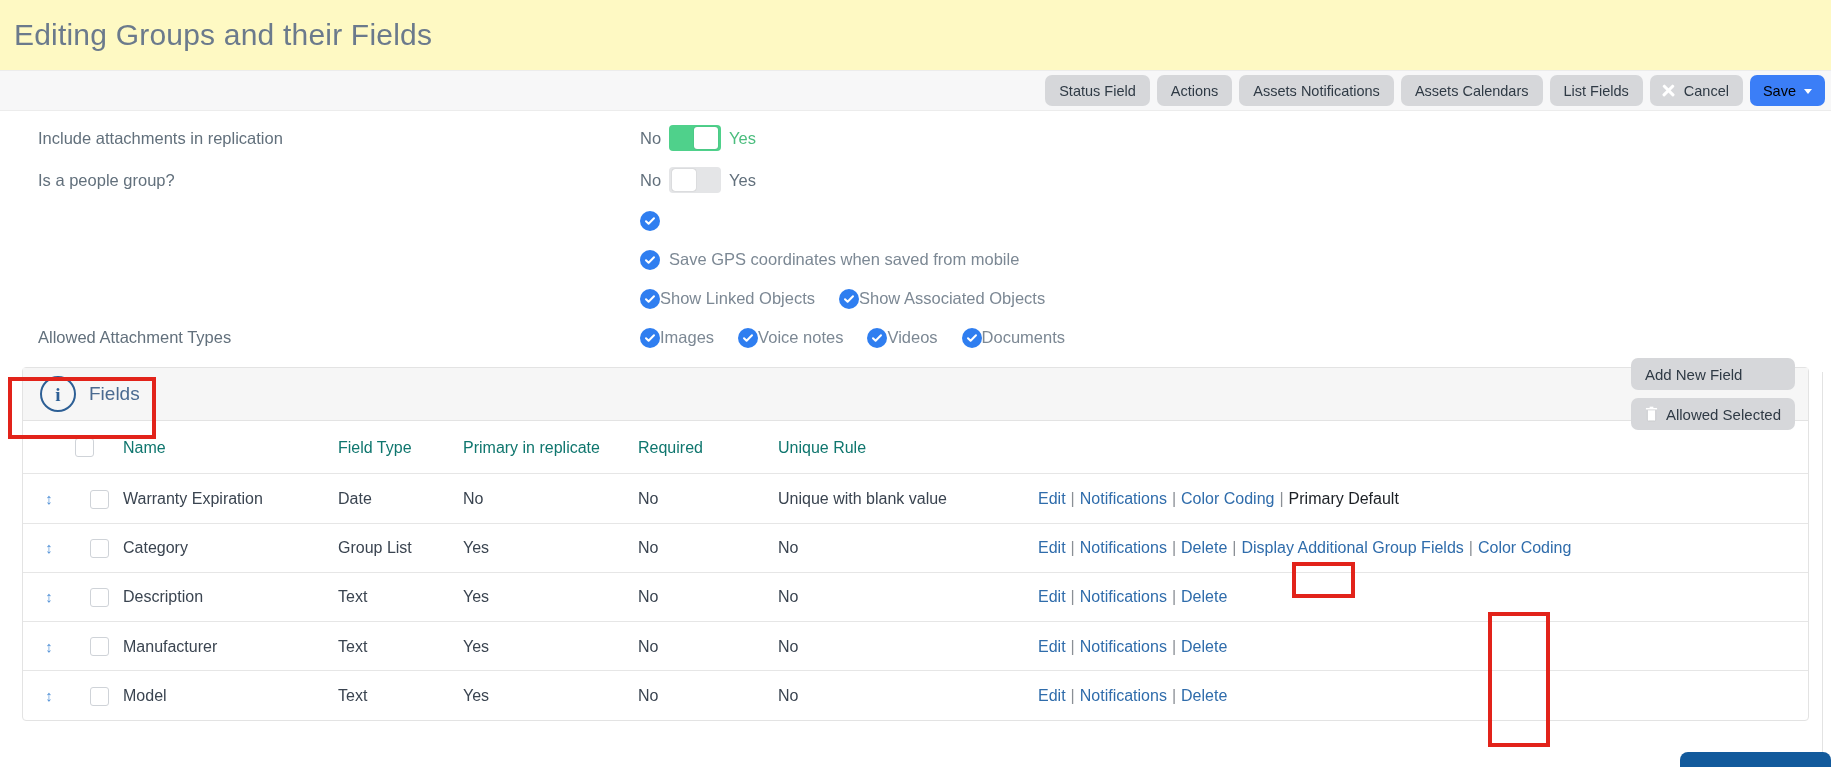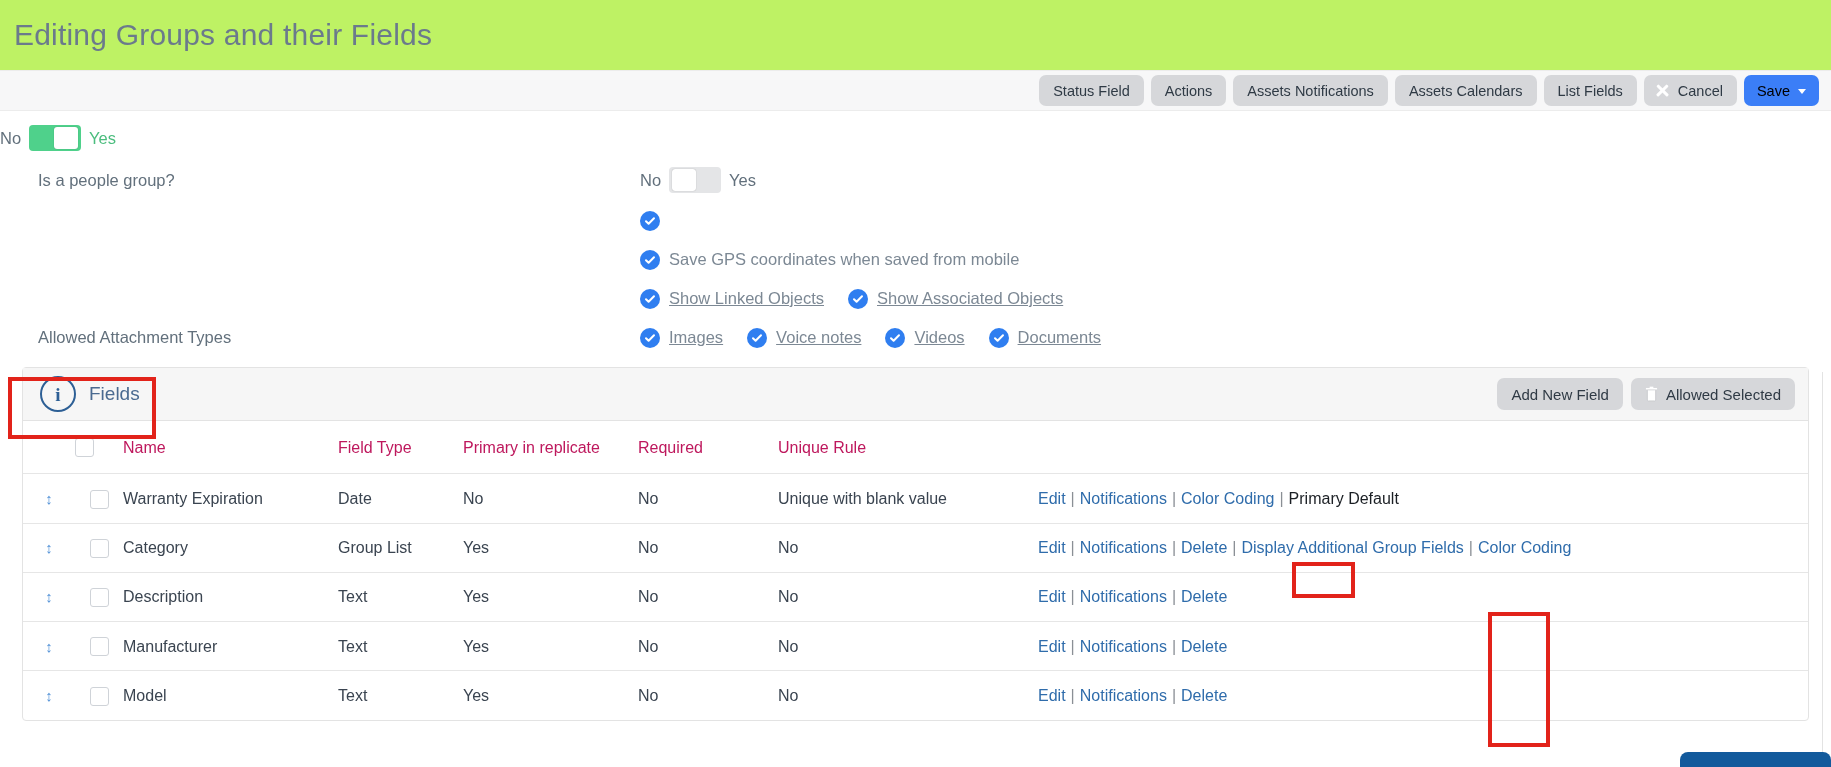--- a/index.html
+++ b/index.html
@@ -12,21 +12,21 @@
     background: #ffffff;
     font-family: "Liberation Sans", sans-serif;
     color: #333;
     overflow: hidden;
     position: relative;
   }
 
   
   .page-header {
     height: 70px;
-    background: #bef264;
+    background: #fef9c3;
     display: flex;
     align-items: center;
     padding-left: 14px;
     box-sizing: border-box;
   }
   .page-title {
     font-size: 30px;
     font-weight: 400;
     color: #6b7a8c;
     letter-spacing: .2px;
@@ -35,21 +35,21 @@
 
   
   .toolbar {
     height: 41px;
     background: #f7f7f8;
     border-top: 1px solid #ececec;
     border-bottom: 1px solid #ececec;
     display: flex;
     align-items: center;
     justify-content: flex-end;
-    padding-right: 12px;
+    padding-right: 6px;
     box-sizing: border-box;
     gap: 7px;
   }
   .tb-btn {
     background: #d6d7da;
     border: none;
     border-radius: 7px;
     height: 31px;
     padding: 0 14px;
     font-family: "Liberation Sans", sans-serif;
@@ -154,21 +154,21 @@
     width: 20px; height: 20px;
     border-radius: 50%;
     background: #2f7ef0;
     display: inline-flex;
     align-items: center;
     justify-content: center;
     flex: none;
     cursor: pointer;
   }
   .chk svg { display: block; }
-  .chk-label { margin-left: 9px; margin-right: 24px; white-space: nowrap; text-decoration: underline; }
+  .chk-label { margin-right: 24px; white-space: nowrap; }
   .chk-label:last-child { margin-right: 0; }
 
   .attach-row {
     display: flex;
     align-items: center;
     height: 39px;
     position: relative;
   }
   .attach-row .setting-label { width: 640px; }
 
@@ -203,21 +203,21 @@
     font-size: 19px;
     display: flex;
     align-items: center;
     justify-content: center;
     line-height: 1;
   }
   .fields-title {
     font-size: 19px;
     color: #4a6a90;
   }
-  .fields-head-right { display: flex; gap: 8px; }
+  .fields-head-right { display: flex; gap: 8px; flex-direction: column; }
   .pill-btn {
     background: #d6d7da;
     border: none;
     border-radius: 7px;
     height: 32px;
     padding: 0 14px;
     font-family: "Liberation Sans", sans-serif;
     font-size: 15px;
     color: #2f3a45;
     display: flex;
@@ -230,21 +230,21 @@
 
   
   table.fields-table {
     width: 100%;
     border-collapse: collapse;
     table-layout: fixed;
   }
   .fields-table th {
     font-weight: 400;
     font-size: 16px;
-    color: #be185d;
+    color: #0f766e;
     text-align: left;
     padding: 17px 0 16px 0;
     border-bottom: 1px solid #e6e6e6;
   }
   .fields-table td {
     font-size: 16px;
     color: #3a4450;
     padding: 15px 0 14px 0;
     border-bottom: 1px solid #e6e6e6;
     vertical-align: middle;
@@ -338,20 +338,21 @@
   </button>
   <button class="tb-btn save">
     <span>Save</span>
     <span class="chev-down"></span>
   </button>
 </div>
 
 <div class="settings">
 
   <div class="setting-row">
+    <div class="setting-label">Include attachments in replication</div>
     <div class="toggle-wrap">
       <span>No</span>
       <span class="toggle on">
           <span class="knob"></span>
         </span>
       <span class="yes-on">Yes</span>
     </div>
   </div>
 
   <div class="setting-row">

